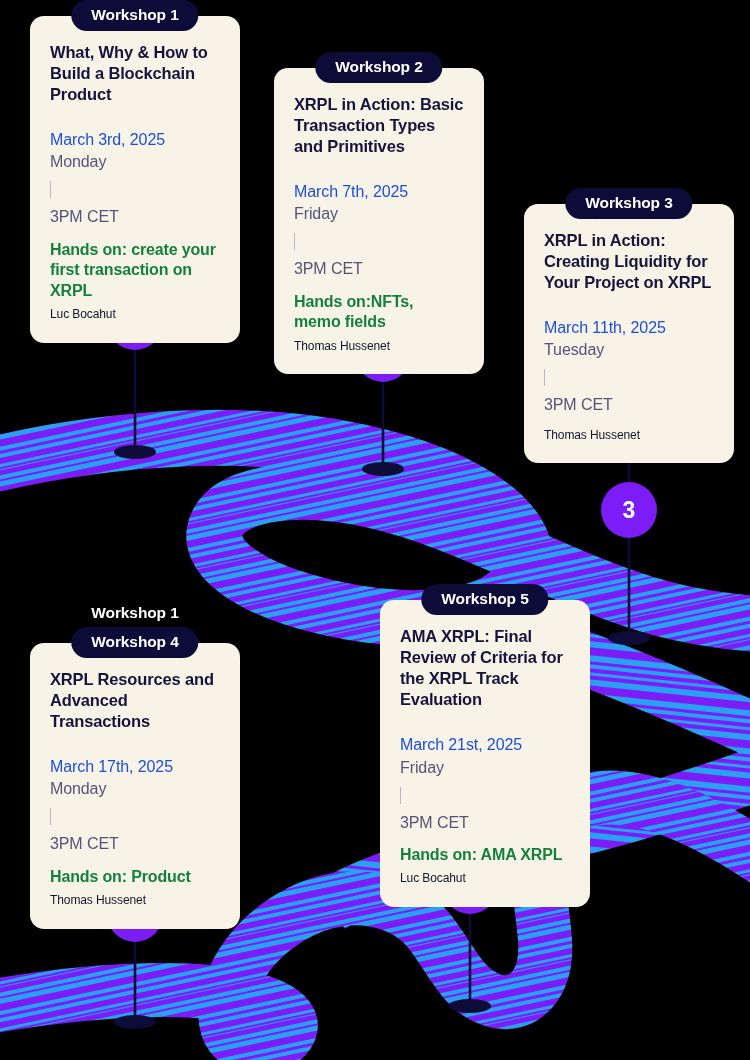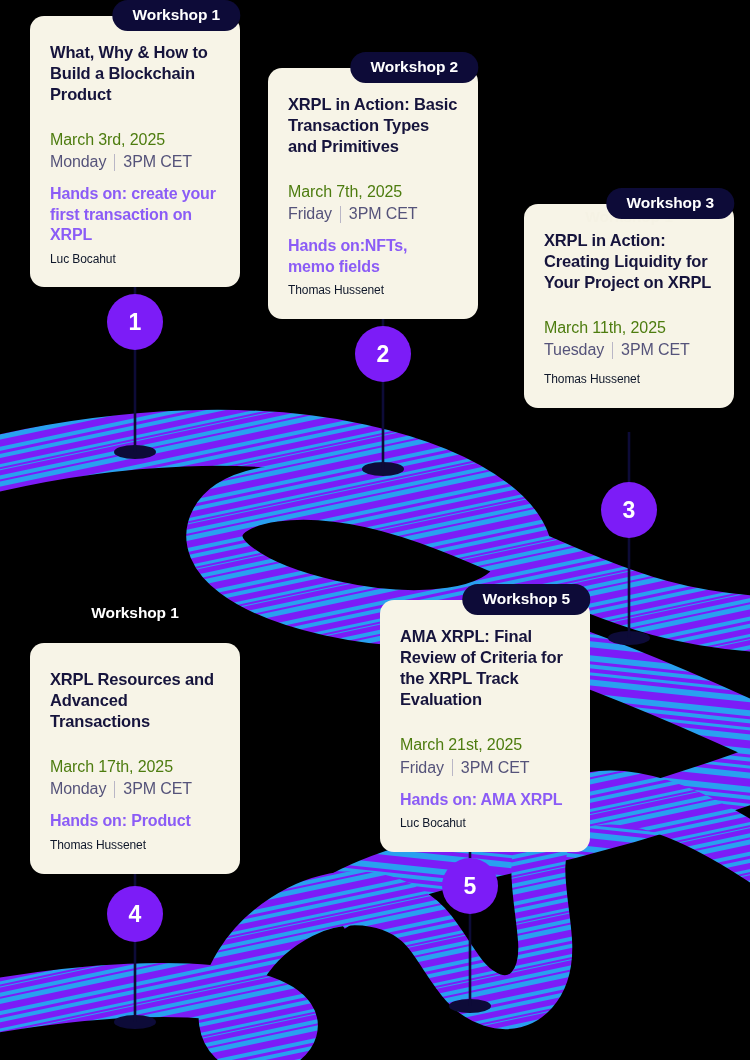--- a/index.html
+++ b/index.html
@@ -70,21 +70,20 @@
     font-weight: bold;
     letter-spacing: -0.1px;
     padding: 6px 20px 7px 20px;
     border-radius: 18px;
     white-space: nowrap;
     left: 50%;
     transform: translateX(-50%);
   }
   .badge-row {
     position: relative;
-    text-align: center;
     height: 32px;
   }
   .ghost-badge {
     position: absolute;
     z-index: 1;
     font-size: 15.5px;
     font-weight: bold;
     letter-spacing: -0.1px;
     white-space: nowrap;
     left: 50%;
@@ -104,44 +103,44 @@
   }
   .card h3 {
     color: #16143c;
     font-size: 16.5px;
     font-weight: bold;
     line-height: 1.28;
     letter-spacing: -0.15px;
     margin-bottom: 5px;
   }
   .card .date {
-    color: #4d7c0f;
+    color: #1d4ed8;
     font-size: 16px;
     line-height: 1.38;
     letter-spacing: -0.1px;
     margin-top: 24px;
   }
   .card .daytime {
     color: #55537a;
     font-size: 16px;
     line-height: 1.38;
     letter-spacing: -0.1px;
     display: flex;
-    align-items: center;
     gap: 8px;
     margin-bottom: 11px;
+    flex-direction: column;
   }
   .card .daytime .sep {
     display: inline-block;
     width: 1px;
     height: 17px;
     background: #b9b6c6;
   }
   .card .hands {
-    color: #8b5cf6;
+    color: #15803d;
     font-size: 16px;
     font-weight: bold;
     line-height: 1.28;
     letter-spacing: -0.15px;
     margin-bottom: 6px;
   }
   .card .speaker {
     color: #0f172a;
     font-size: 12px;
     line-height: 1.3;
@@ -242,21 +241,21 @@
       <div class="daytime">
         <span>Monday</span>
         <span class="sep"></span>
         <span>3PM CET</span>
       </div>
       <div class="hands">Hands on: create your first transaction on XRPL</div>
       <div class="speaker">Luc Bocahut</div>
     </div>
   </div>
 
-  <div class="card-wrap" style="left:268px; top:52px; width:210px;">
+  <div class="card-wrap" style="left:274px; top:52px; width:210px;">
     <div class="badge-row">
       <span class="badge">Workshop 2</span>
     </div>
     <div class="card">
       <h3>XRPL in Action: Basic Transaction Types and Primitives</h3>
       <div class="date">March 7th, 2025</div>
       <div class="daytime">
         <span>Friday</span>
         <span class="sep"></span>
         <span>3PM CET</span>
@@ -279,20 +278,21 @@
         <span class="sep"></span>
         <span>3PM CET</span>
       </div>
       <div class="speaker">Thomas Hussenet</div>
     </div>
   </div>
 
   <div class="card-wrap" style="left:30px; top:627px; width:210px;">
     <div class="badge-row">
       <span class="ghost-badge ghost-white" style="top:-23px;">Workshop 1</span>
+      <span class="badge">Workshop 4</span>
     </div>
     <div class="card">
       <h3>XRPL Resources and Advanced Transactions</h3>
       <div class="date">March 17th, 2025</div>
       <div class="daytime">
         <span>Monday</span>
         <span class="sep"></span>
         <span>3PM CET</span>
       </div>
       <div class="hands">Hands on: Product</div>

